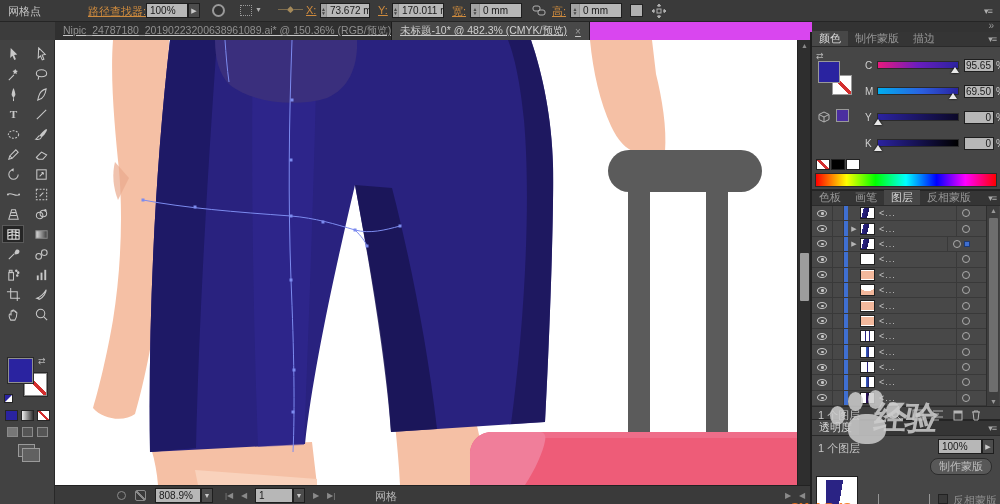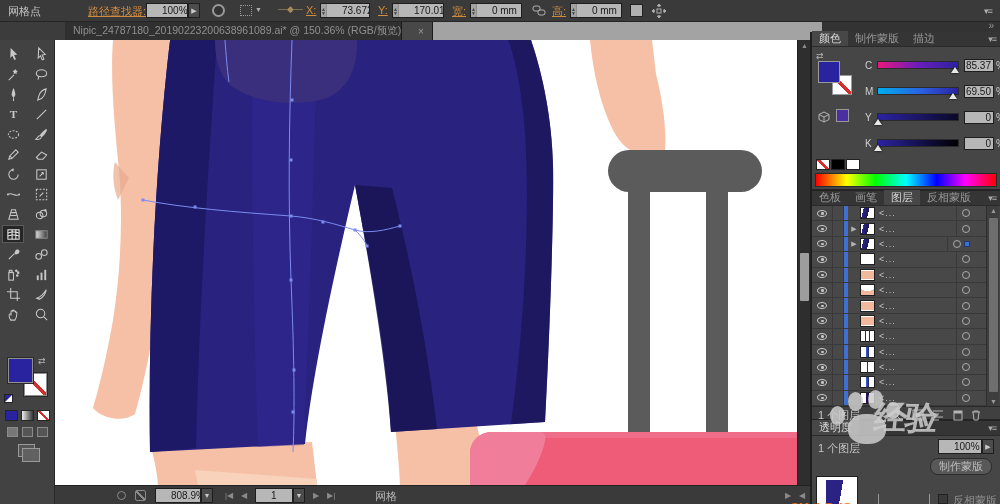--- a/index.html
+++ b/index.html
@@ -7,26 +7,26 @@
   body { font-family:"Liberation Sans","DejaVu Sans",sans-serif; background:#3c3c3c; color:#c8c8c8; font-size:11px; }
   .abs { position:absolute; }
   #app { position:relative; width:1000px; height:504px; background:#3c3c3c; }
 
   
   #topbar { position:absolute; left:0; top:0; width:1000px; height:22px; background:#3a3a3a; border-bottom:1px solid #252525; z-index:5; }
   #topbar .lbl { position:absolute; top:4px; font-size:11px; color:#c4c4c4; white-space:nowrap; }
   #topbar .link { color:#cf8b3e; text-decoration:underline; }
   .fieldbox { position:absolute; top:3px; height:15px; background:#b7b7b7; border:1px solid #1e1e1e; color:#1a1a1a; font-size:10px; display:flex; align-items:center; overflow:hidden; }
   .fieldbox .stp { width:9px; height:100%; display:flex; flex-direction:column; align-items:center; justify-content:center; color:#444; font-size:5px; line-height:4px; border-right:1px solid #8f8f8f; background:#a3a3a3; }
-  .fieldbox .val { padding:0 15px; white-space:nowrap; }
+  .fieldbox .val { padding:0 3px; white-space:nowrap; }
   .dropbtn { position:absolute; top:3px; width:12px; height:15px; background:#4c4c4c; border:1px solid #1e1e1e; color:#c8c8c8; font-size:7px; display:flex; align-items:center; justify-content:center; }
   .ticon { position:absolute; top:3px; color:#b0b0b0; }
 
   
-  #tabbar { position:absolute; left:65px; top:22px; width:757px; height:18px; background:#a3a3a3; display:flex; z-index:4; }
+  #tabbar { position:absolute; left:55px; top:22px; width:757px; height:18px; background:#d946ef; display:flex; z-index:4;text-decoration:underline; }
   .doctab { height:18px; display:flex; align-items:center; padding:0 8px; font-size:10.5px; border-right:1px solid #1c1c1c; white-space:nowrap; overflow:hidden; }
   .doctab.inactive { background:#303030; color:#8f8f8f; }
   .doctab.active { background:#484848; color:#cfcfcf; }
   .doctab .x { margin-left:8px; font-size:10px; color:#9a9a9a; }
   #rc-top { position:absolute; left:812px; top:22px; width:188px; height:10px; background:#333; color:#999; }
   #rc-top .ovf { position:absolute; right:6px; top:-2px; font-size:10px; }
 
   
   #toolbar { position:absolute; left:0; top:40px; width:55px; height:464px; background:#424242; border-right:1px solid #282828; z-index:3; }
   .trow { display:flex; justify-content:center; gap:6px; height:20px; align-items:center; }
@@ -169,20 +169,21 @@
         </svg></span>
     <span class="ticon" style="left:984px;top:6px;font-size:9px;letter-spacing:-1px">▾≡</span>
   </div>
 
   <div id="tabbar">
     <div class="doctab inactive" style="max-width:337px">
       <span>Nipic_24787180_20190223200638961089.ai* @ 150.36% (RGB/预览)</span>
 
     </div>
     <div class="doctab active">
+      <span>未标题-10* @ 482.3% (CMYK/预览)</span>
       <span class="x">×</span>
     </div>
   </div>
   <div id="rc-top">
       <span class="ovf">»</span>
     </div>
 
   <div id="toolbar">
     <div id="toolgrid" style="padding-top:4px">
         <div class="trow">
@@ -472,21 +473,21 @@
       <span class="abs" style="left:6px;top:64px"><svg width="12" height="12" viewBox="0 0 12 12">
             <path d="M6 1 L11 3.5 V8.5 L6 11 L1 8.5 V3.5 Z M1 3.5 L6 6 L11 3.5 M6 6 V11" fill="none" stroke="#b5b5b5"></path>
           </svg></span>
       <div class="abs" style="left:24px;top:62px;width:13px;height:13px;background:#4b2ea0;border:1px solid #999"></div>
       <div id="sliders">
           <div class="srow" style="top: 12px;">
             <span class="ch">C</span>
             <div class="track" style="background:linear-gradient(90deg,#e8197d,#6a1dbe 50%,#2b23a0)">
               <div class="handle" style="left:calc(95.65% - 4px)"></div>
             </div>
-            <div class="sval">85.37</div>
+            <div class="sval">95.65</div>
             <span class="spct">%</span>
           </div>
           <div class="srow" style="top: 38px;">
             <span class="ch">M</span>
             <div class="track" style="background:linear-gradient(90deg,#00aeef,#2b5fe0 55%,#2a23a0)">
               <div class="handle" style="left:calc(93.33% - 4px)"></div>
             </div>
             <div class="sval">69.50</div>
             <span class="spct">%</span>
           </div>

